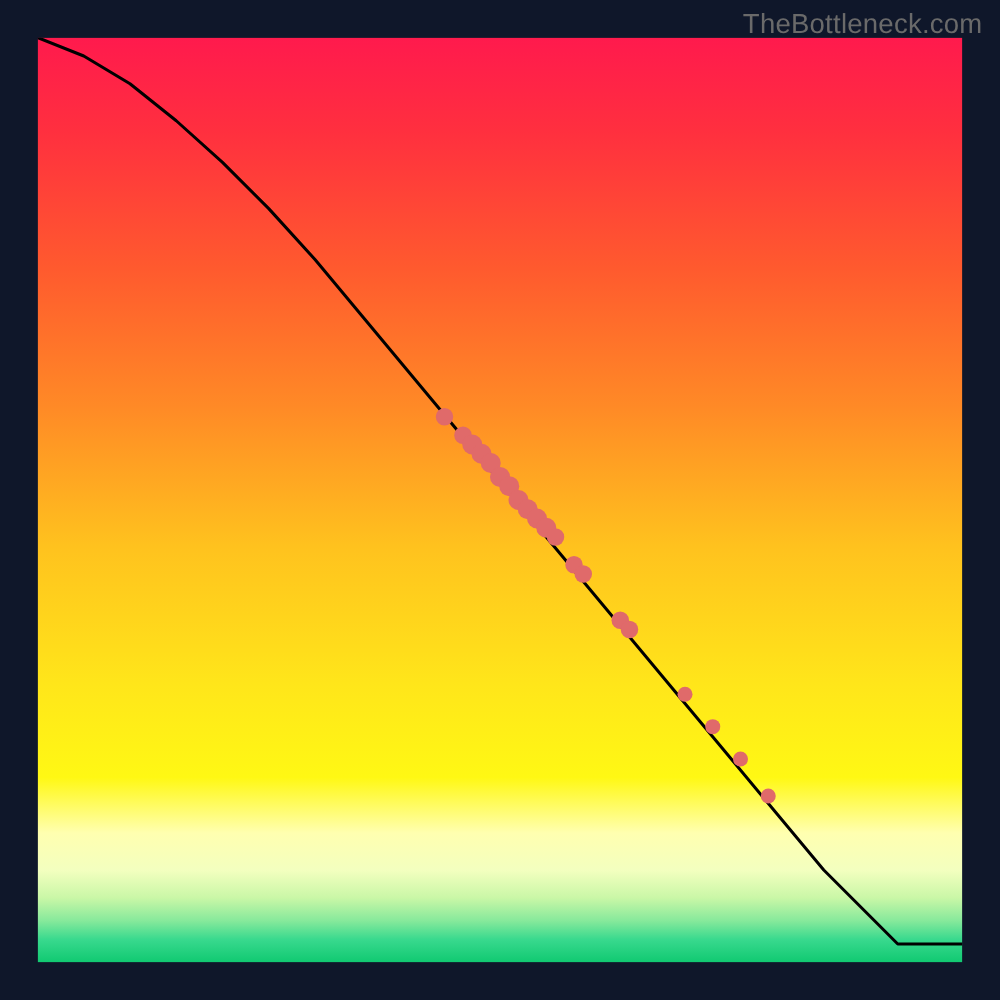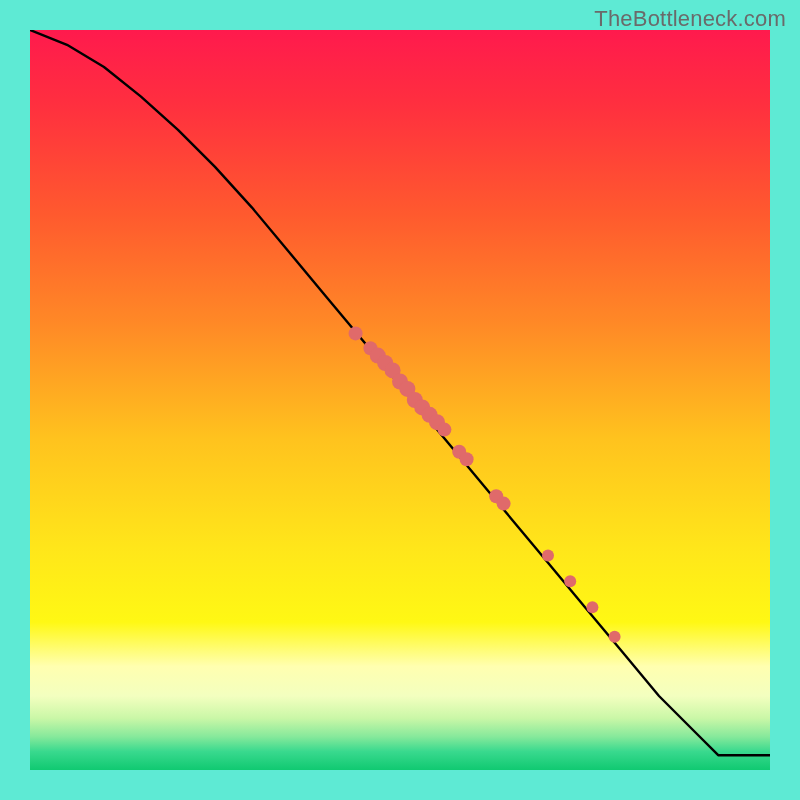--- a/index.html
+++ b/index.html
@@ -7,21 +7,21 @@
     padding: 0;
     width: 800px;
     height: 800px;
     background: #000;
     overflow: hidden;
     font-family: Arial, Helvetica, sans-serif;
   }
   .frame {
     position: absolute;
     inset: 0;
-    background: #5eead4;
+    background: #0f172a;
   }
   .plot {
     position: absolute;
     left: 30px;
     top: 30px;
     width: 740px;
     height: 740px;
     overflow: hidden;
   }
   .gradient {

